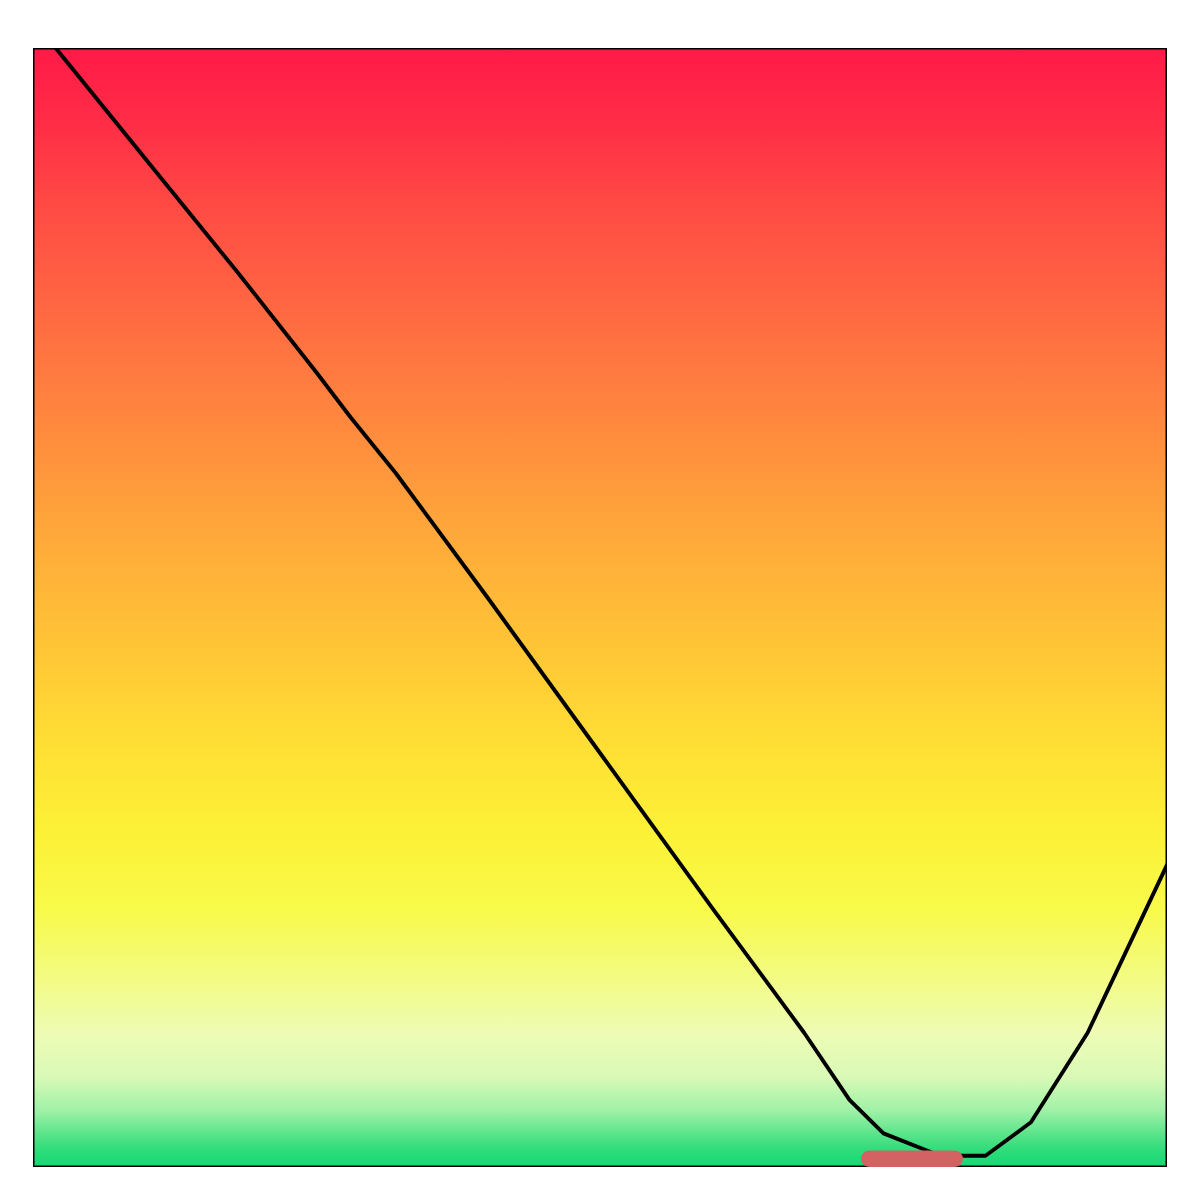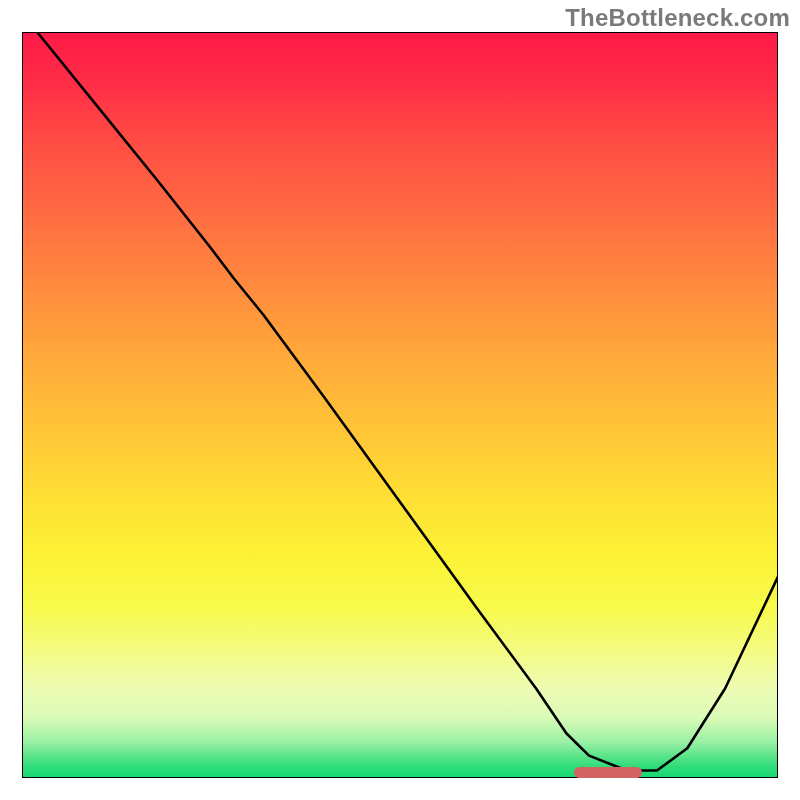--- a/index.html
+++ b/index.html
@@ -71,21 +71,20 @@
     height: 11px;
     border-radius: 6px;
     background: #d36262;
   }
 </style>
 </head>
 <body>
 
 <div class="wrap">
 
-  <div class="watermark">TheBottleneck.com</div>
 
   <div class="plot">
     <div class="gradient-bg"></div>
 
     <svg class="outline" viewBox="0 0 756 746" preserveAspectRatio="none">
       <rect x="0" y="0" width="756" height="746" fill="none" stroke="#000" stroke-width="2"></rect>
       <path id="curve" fill="none" stroke="#000" stroke-width="2.6" stroke-linecap="round" stroke-linejoin="round" d="M15.1 0.0 L75.6 74.6 L136.1 149.2 L189.0 216.3 L211.7 246.2 L241.9 283.5 L302.4 365.5 L378.0 470.0 L453.6 574.4 L514.1 656.5 L544.3 701.2 L567.0 723.6 L604.8 738.5 L635.0 738.5 L665.3 716.2 L703.1 656.5 L756.0 544.6"></path>
     </svg>
 
     <div id="marker" class="marker" style="left: 551.88px; width: 68.04px; top: 735.032px; background: rgb(211, 98, 98);"></div>

